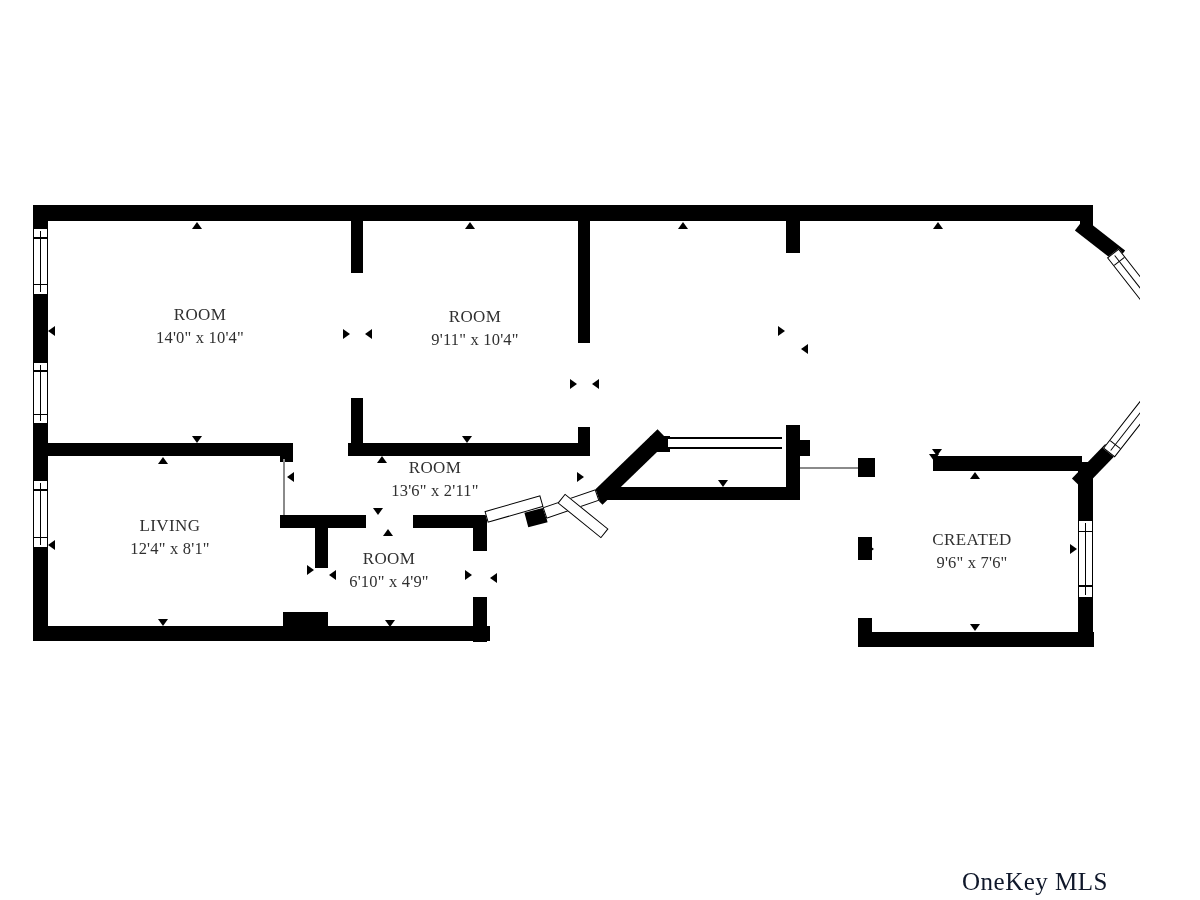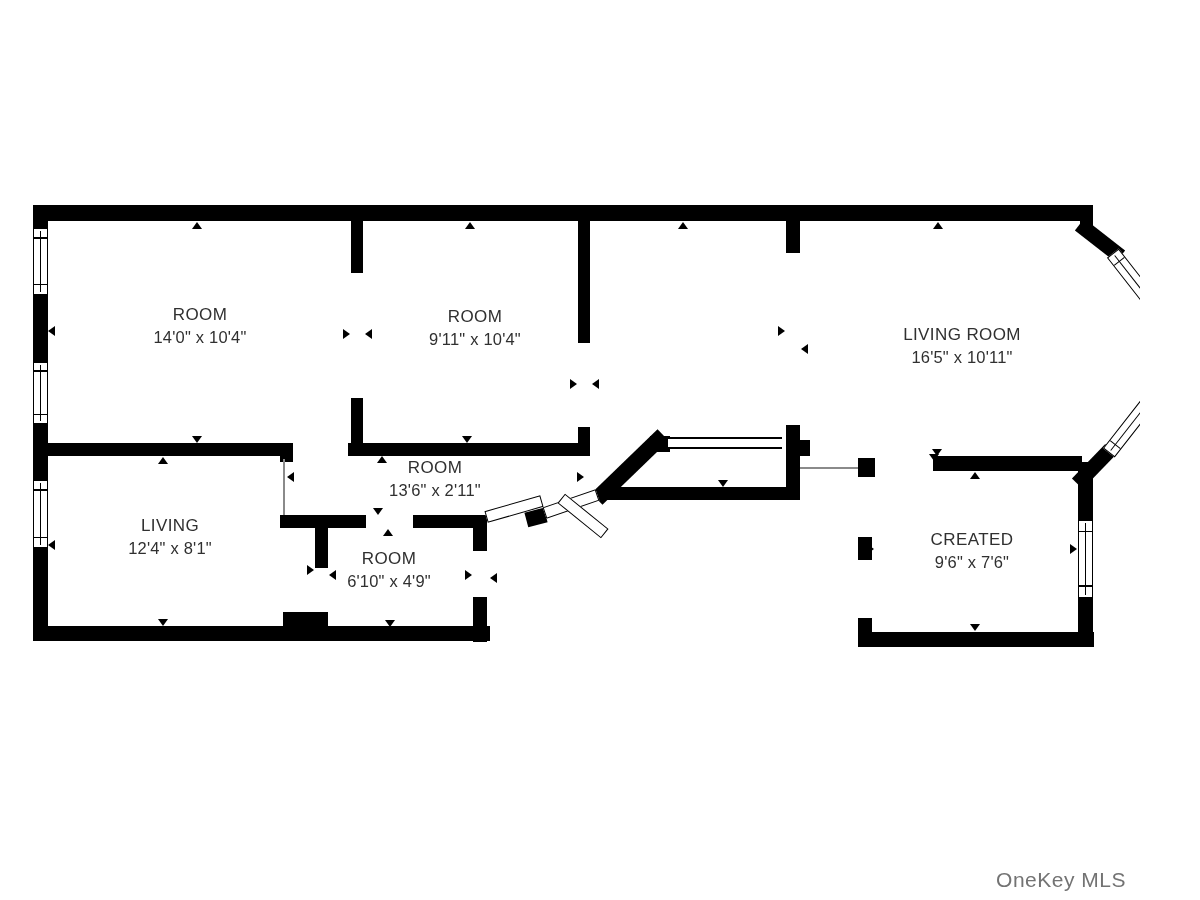--- a/index.html
+++ b/index.html
@@ -1,38 +1,38 @@
 <!DOCTYPE html>
 <html><head>
 <meta charset="utf-8">
 <style>
   html,body{margin:0;padding:0;background:#ffffff;}
   #canvas{position:relative;width:1140px;height:900px;background:#ffffff;overflow:hidden;
-          font-family:Liberation Sans, sans-serif;}
+          font-family:Liberation Serif, serif;}
   #plan{position:absolute;left:0;top:0;width:1200px;height:900px;}
   .wall{position:absolute;background:#000;}
   .dwall{position:absolute;background:#000;transform-origin:50% 50%;}
   .blockr{position:absolute;background:#000;transform-origin:50% 50%;}
   .win{position:absolute;background:#fff;border:1.5px solid #000;box-sizing:border-box;}
   .dwin{position:absolute;background:#fff;border:1.5px solid #000;box-sizing:border-box;transform-origin:50% 50%;}
   .mull-v{position:absolute;left:50%;top:2px;bottom:2px;width:1.5px;margin-left:-0.75px;background:#000;}
   .mull-h{position:absolute;top:50%;left:2px;right:2px;height:1.5px;margin-top:-0.75px;background:#000;}
   .cross-h{position:absolute;left:0;right:0;height:1.5px;background:#000;}
   .cross-v{position:absolute;top:0;bottom:0;width:1.5px;background:#000;}
   .pass{position:absolute;background:#fff;border-top:2px solid #000;border-bottom:2px solid #000;box-sizing:border-box;}
   .dpass{position:absolute;background:#fff;border:1.5px solid #000;box-sizing:border-box;transform-origin:50% 50%;}
   .thinline{position:absolute;background:#8a8a8a;}
   .arrow{position:absolute;width:0;height:0;}
   .room-label{position:absolute;transform:translate(-50%,-50%);text-align:center;color:#303030;
               white-space:nowrap;line-height:23px;}
   .room-label .nm{font-size:17px;letter-spacing:0.4px;}
   .room-label .dm{font-size:16.5px;letter-spacing:0.2px;}
   .footer{position:absolute;left:0;right:0;top:859px;text-align:center;font-size:10.5px;
           color:#c9c9c9;letter-spacing:0.35px;}
-  .watermark{position:absolute;right:14px;top:868px;font-size:21px;color:#737373;letter-spacing:0.5px;}
+  .watermark{position:absolute;right:32px;top:868px;font-size:25px;color:#0f172a;letter-spacing:0.5px;}
 </style>
 </head>
 <body>
 
 <div id="canvas">
   <div id="plan">
       <div class="wall" style="left: 33px; top: 205px; width: 15px; height: 436px;"></div>
       <div class="wall" style="left: 33px; top: 205px; width: 1052px; height: 16px;"></div>
       <div class="wall" style="left: 33px; top: 626px; width: 457px; height: 15px;"></div>
       <div class="wall" style="left: 283px; top: 612px; width: 45px; height: 29px;"></div>
@@ -142,24 +142,20 @@
       <div class="arrow" style="left: 867px; top: 544px; border-top: 5px solid transparent; border-bottom: 5px solid transparent; border-left: 7px solid rgb(0, 0, 0);"></div>
       <div class="arrow" style="left: 1070px; top: 544px; border-top: 5px solid transparent; border-bottom: 5px solid transparent; border-left: 7px solid rgb(0, 0, 0);"></div>
       <div class="room-label" style="left: 200px; top: 326px; width: auto; height: auto;">
         <div class="nm">ROOM</div>
         <div class="dm">14'0" x 10'4"</div>
       </div>
       <div class="room-label" style="left: 475px; top: 328px; width: auto; height: auto;">
         <div class="nm">ROOM</div>
         <div class="dm">9'11" x 10'4"</div>
       </div>
-      <div class="room-label" style="left: 962px; top: 346px; width: auto; height: auto;">
-        <div class="nm">LIVING ROOM</div>
-        <div class="dm">16'5" x 10'11"</div>
-      </div>
       <div class="room-label" style="left: 170px; top: 537px; width: auto; height: auto;">
         <div class="nm">LIVING</div>
         <div class="dm">12'4" x 8'1"</div>
       </div>
       <div class="room-label" style="left: 435px; top: 479px; width: auto; height: auto;">
         <div class="nm">ROOM</div>
         <div class="dm">13'6" x 2'11"</div>
       </div>
       <div class="room-label" style="left: 389px; top: 570px; width: auto; height: auto;">
         <div class="nm">ROOM</div>

